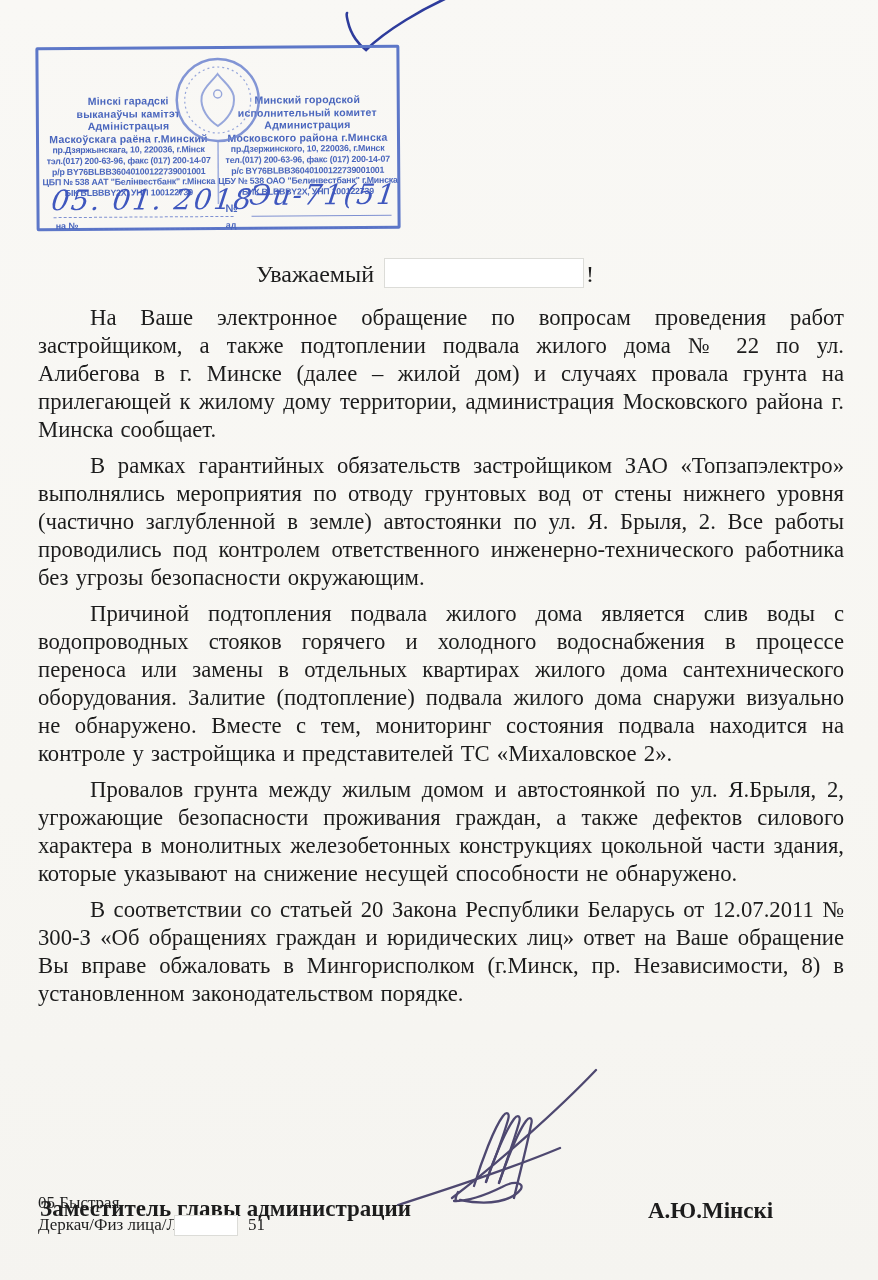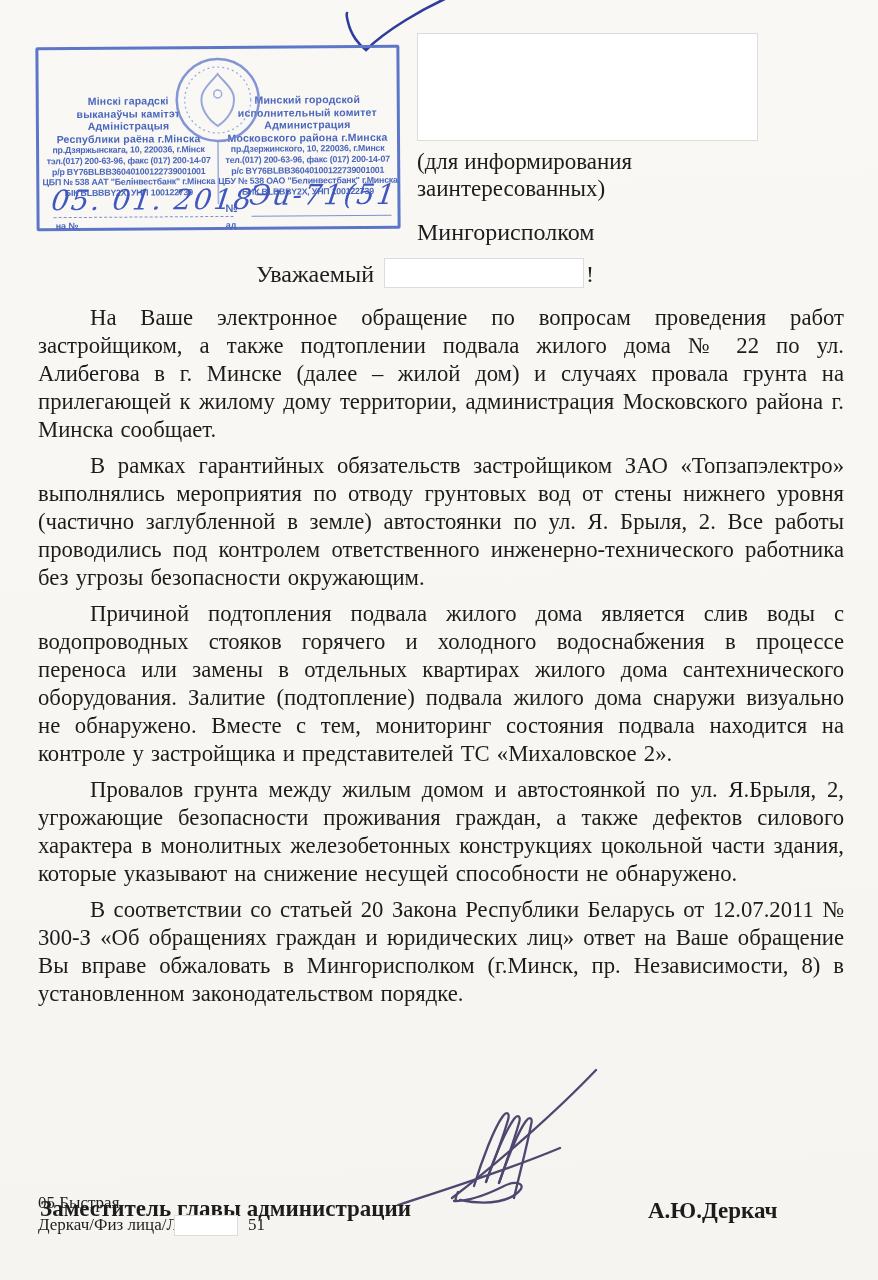--- a/index.html
+++ b/index.html
@@ -84,21 +84,21 @@
       <circle cx="46" cy="40" r="4" fill="none" stroke="#7e92d5" stroke-width="1.4" opacity=".8"></circle>
       <path d="M46 88 L46 150" stroke="#7e92d5" stroke-width="1.6" opacity=".7"></path>
     </svg>
 
     <div class="stamp-cols">
       <div class="stamp-col">
         <div class="stamp-header">
           <div>Мінскі гарадскі</div>
           <div>выканаўчы камітэт</div>
           <div>Адміністрацыя</div>
-          <div>Республики раёна г.Мінска</div>
+          <div>Маскоўскага раёна г.Минский</div>
         </div>
         <div class="stamp-address">
           <div>пр.Дзяржынскага, 10, 220036, г.Мінск</div>
           <div>тэл.(017) 200-63-96, факс (017) 200-14-07</div>
           <div>р/р BY76BLBB36040100122739001001</div>
           <div>ЦБП № 538 ААТ "Белінвестбанк" г.Мінска</div>
           <div>БІК BLBBBY2X, УНП 100122739</div>
         </div>
       </div>
       <div class="stamp-col">
@@ -126,28 +126,20 @@
       <span class="na-label">на №</span>
       <div class="na-dash1"></div>
       <span class="ad-label">ад</span>
       <div class="na-dash2"></div>
     </div>
 
     <span class="hw hw-date">05. 01. 2018</span>
     <span class="hw hw-number">Эи-71(51</span>
   </div>
 
-  <div class="addr-block">
-    <div class="redact redact-big"></div>
-    <div class="for-info">
-      <div>(для информирования</div>
-      <div>заинтересованных)</div>
-    </div>
-    <div class="copy-to">Мингорисполком</div>
-  </div>
 
   <div class="content">
     <div class="salutation">
       <span>Уважаемый</span>
       <span class="redact redact-name"></span>
       <span class="excl">!</span>
     </div>
     <div class="doc-body">
       <p>На Ваше электронное обращение по вопросам проведения работ застройщиком, а также подтоплении подвала жилого дома № 22 по ул. Алибегова в г. Минске (далее – жилой дом) и случаях провала грунта на прилегающей к жилому дому территории, администрация Московского района г. Минска сообщает.</p>
       <p>В рамках гарантийных обязательств застройщиком ЗАО «Топзапэлектро» выполнялись мероприятия по отводу грунтовых вод от стены нижнего уровня (частично заглубленной в земле) автостоянки по ул. Я. Брыля, 2. Все работы проводились под контролем ответственного инженерно-технического работника без угрозы безопасности окружающим.</p>
@@ -163,21 +155,21 @@
       <path d="M84 118 C92 92 104 60 113 48 C117 43 120 45 118 52 C111 76 101 100 96 114"></path>
       <path d="M96 114 C104 90 116 62 124 51 C128 46 131 48 129 55 C122 79 114 100 109 115"></path>
       <path d="M109 115 C117 92 128 64 136 53 C140 48 143 50 141 57 C137 78 130 104 124 130"></path>
       <path d="M8 137 C55 122 115 103 170 80"></path>
       <path d="M70 132 C100 138 122 133 131 121 C134 115 125 112 112 119 C96 127 80 133 64 133"></path>
       <path d="M68 124 C66 128 65 131 66 133"></path>
     </g>
   </svg>
   <div class="sign-row">
     <span>Заместитель главы администрации</span>
-    <span class="sign-name">А.Ю.Деркач</span>
+    <span class="sign-name">А.Ю.Мінскі</span>
   </div>
 
   <div class="footer">
     <div>05 Быстрая</div>
     <div class="footer-row3">
       <span>Деркач/Физ лица/Л</span>
       <span class="redact redact-small"></span>
       <span class="footer-suffix">51</span>
     </div>
   </div>

